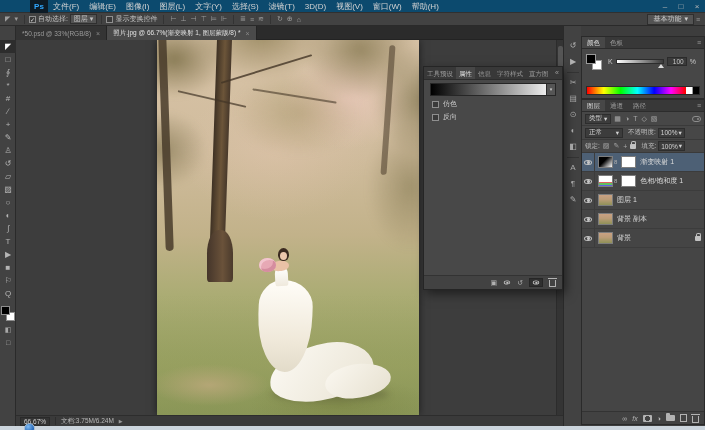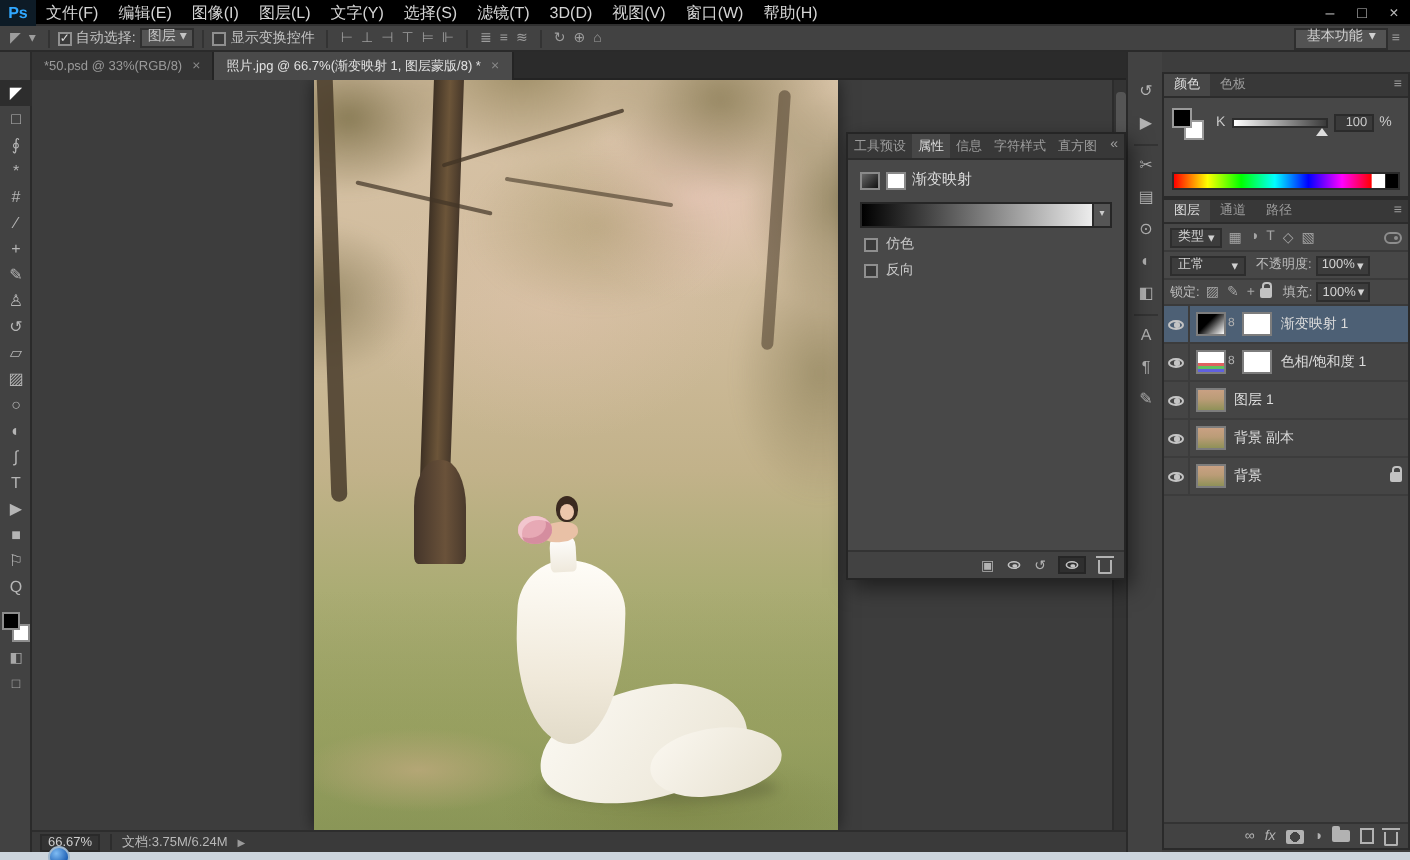--- a/index.html
+++ b/index.html
@@ -1,21 +1,21 @@
 <!DOCTYPE html>
 <html><head>
 <meta charset="utf-8">
 <style>
   * { box-sizing: border-box; margin: 0; padding: 0; }
   html,body { background:#2a2a2a; }
   body { font-family:"Liberation Sans", sans-serif; }
   .screen { position:relative; width:705px; height:430px; background:#3d3d3d; overflow:hidden; color:#cccccc; }
 
   
-  .titlebar { position:absolute; left:0; top:0; width:705px; height:13px; background:#000000; border-bottom:1px solid #303030; display:flex; align-items:center; }
+  .titlebar { position:absolute; left:0; top:0; width:705px; height:13px; background:#0c4a6e; border-bottom:1px solid #303030; display:flex; align-items:center;padding-left:30px; }
   .pslogo { width:18px; height:13px; background:#0d1b26; color:#31a8ff; font-size:8px; font-weight:bold; text-align:center; line-height:13px; }
   .menu-item { font-size:8px; color:#d4d4d4; padding:0 5px; line-height:13px; white-space:nowrap; cursor:default; }
   .win-controls { margin-left:auto; display:flex; }
   .win-btn { width:16px; text-align:center; font-size:8px; color:#b9b9b9; line-height:13px; }
 
   
   .optionsbar { position:absolute; left:0; top:13px; width:705px; height:13px; background:#424242; border-bottom:1px solid #2a2a2a; display:flex; align-items:center; font-size:7px; color:#c3c3c3; padding:0 3px; }
   .opt-sep { width:1px; height:9px; background:#333333; margin:0 4px; flex:none; }
   .opt-icon { font-size:7px; color:#9d9d9d; padding:0 2px; }
   .mini-drop { background:#535353; border:1px solid #2f2f2f; padding:0 3px; height:10px; line-height:8px; display:flex; align-items:center; gap:2px; }
@@ -437,25 +437,20 @@
 
   <div class="props">
     <div class="panel-tabs">
       <span class="ptab">工具预设</span>
       <span class="ptab active">属性</span>
       <span class="ptab">信息</span>
       <span class="ptab">字符样式</span>
       <span class="ptab">直方图</span>
       <span class="panel-menu">«</span>
     </div>
-    <div class="props-head">
-      <span class="gm-thumb"></span>
-      <span class="gm-mask"></span>
-      <span>渐变映射</span>
-    </div>
     <div class="grad-wrap">
       <span class="grad-btn">▾</span>
     </div>
     <div class="chk-row">
       <span class="chk"></span>
       <span>仿色</span>
     </div>
     <div class="chk-row">
       <span class="chk"></span>
       <span>反向</span>

